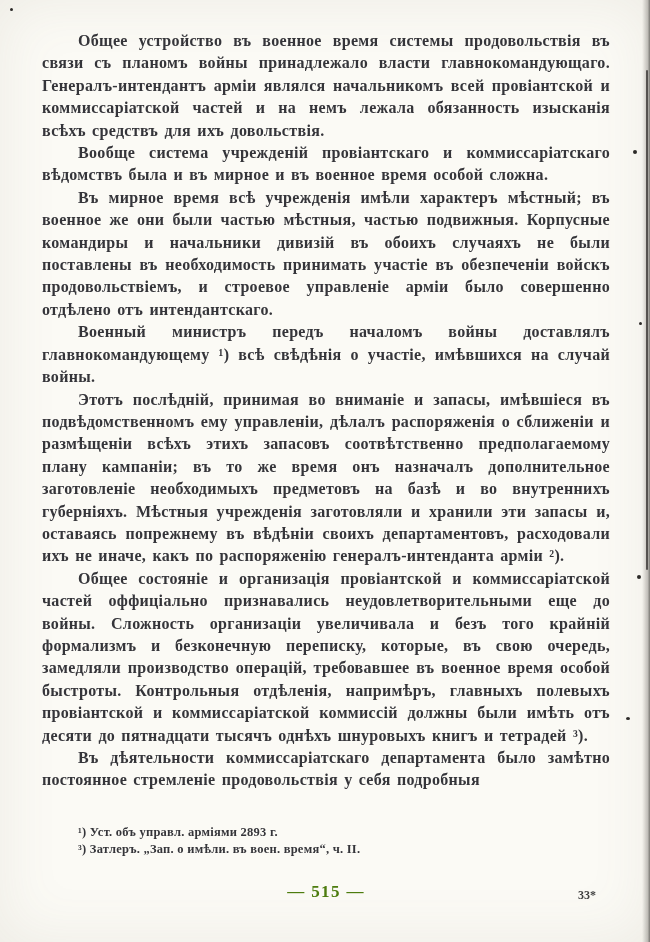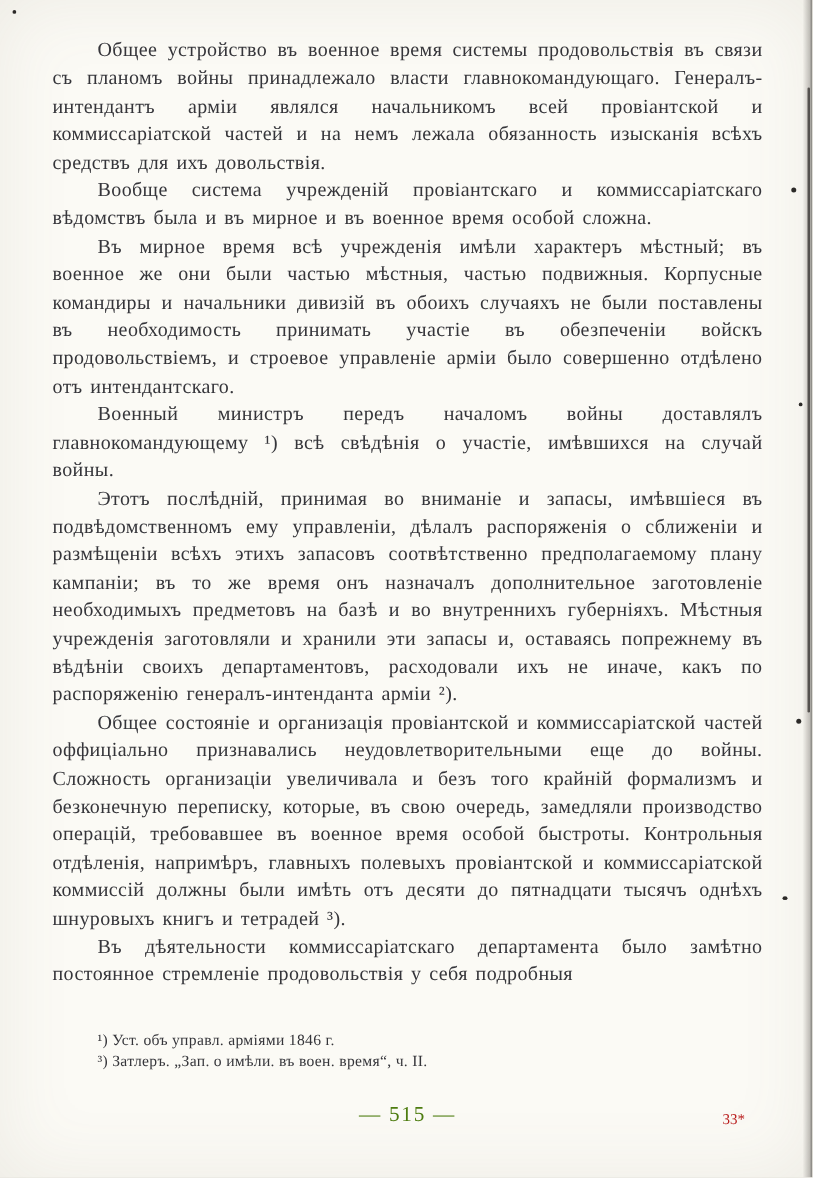--- a/index.html
+++ b/index.html
@@ -10,20 +10,21 @@
   .page {
     position: relative;
     width: 650px;
     height: 942px;
     margin: 0 auto;
     background: #fbfaf5;
     overflow: hidden;
     font-family: "Liberation Serif", "DejaVu Serif", serif;
     color: #35353a;
     box-shadow: inset 0 0 60px rgba(120,110,90,0.10);
+    font-weight: bold;
   }
   .body-text {
     position: absolute;
     top: 30px;
     left: 42px;
     width: 568px;
   }
   .body-text p {
     margin: 0;
     font-size: 16px;
@@ -57,21 +58,21 @@
     text-align: center;
     font-size: 17px;
     letter-spacing: 0.08em;
     color: #4d7c0f;
   }
   .signature-mark {
     position: absolute;
     right: 14px;
     top: 6px;
     font-size: 12px;
-    color: #b91c1c;
+    color: #404040;
   }
   
   .edge-shadow-right {
     position: absolute;
     top: 0;
     right: 0;
     width: 8px;
     height: 100%;
     background: linear-gradient(to right, rgba(0,0,0,0) 0%, rgba(40,35,30,0.25) 70%, rgba(20,18,15,0.55) 100%);
     pointer-events: none;
@@ -105,21 +106,21 @@
     <p>Общее устройство въ военное время системы продовольствія въ связи съ планомъ войны принадлежало власти главнокомандующаго. Генералъ-интендантъ арміи являлся начальникомъ всей провіантской и коммиссаріатской частей и на немъ лежала обязанность изысканія всѣхъ средствъ для ихъ довольствія.</p>
     <p>Вообще система учрежденій провіантскаго и коммиссаріатскаго вѣдомствъ была и въ мирное и въ военное время особой сложна.</p>
     <p>Въ мирное время всѣ учрежденія имѣли характеръ мѣстный; въ военное же они были частью мѣстныя, частью подвижныя. Корпусные командиры и начальники дивизій въ обоихъ случаяхъ не были поставлены въ необходимость принимать участіе въ обезпеченіи войскъ продовольствіемъ, и строевое управленіе арміи было совершенно отдѣлено отъ интендантскаго.</p>
     <p>Военный министръ передъ началомъ войны доставлялъ главнокомандующему ¹) всѣ свѣдѣнія о участіе, имѣвшихся на случай войны.</p>
     <p>Этотъ послѣдній, принимая во вниманіе и запасы, имѣвшіеся въ подвѣдомственномъ ему управленіи, дѣлалъ распоряженія о сближеніи и размѣщеніи всѣхъ этихъ запасовъ соотвѣтственно предполагаемому плану кампаніи; въ то же время онъ назначалъ дополнительное заготовленіе необходимыхъ предметовъ на базѣ и во внутреннихъ губерніяхъ. Мѣстныя учрежденія заготовляли и хранили эти запасы и, оставаясь попрежнему въ вѣдѣніи своихъ департаментовъ, расходовали ихъ не иначе, какъ по распоряженію генералъ-интенданта арміи ²).</p>
     <p>Общее состояніе и организація провіантской и коммиссаріатской частей оффиціально признавались неудовлетворительными еще до войны. Сложность организаціи увеличивала и безъ того крайній формализмъ и безконечную переписку, которые, въ свою очередь, замедляли производство операцій, требовавшее въ военное время особой быстроты. Контрольныя отдѣленія, напримѣръ, главныхъ полевыхъ провіантской и коммиссаріатской коммиссій должны были имѣть отъ десяти до пятнадцати тысячъ однѣхъ шнуровыхъ книгъ и тетрадей ³).</p>
     <p>Въ дѣятельности коммиссаріатскаго департамента было замѣтно постоянное стремленіе продовольствія у себя подробныя</p>
   </div>
 
   <div class="footnotes">
-    <p>¹) Уст. объ управл. арміями 1846 г.</p>
+    <p>¹) Уст. объ управл. арміями 2893 г.</p>
     <p>³) Затлеръ. „Зап. о имѣли. въ воен. время“, ч. II.</p>
   </div>
 
   <div class="page-footer">
     <span class="page-number">—  515  —</span>
     <span class="signature-mark">33*</span>
   </div>
 
   <div class="edge-shadow-right"></div>
   <div class="edge-line-right"></div>

